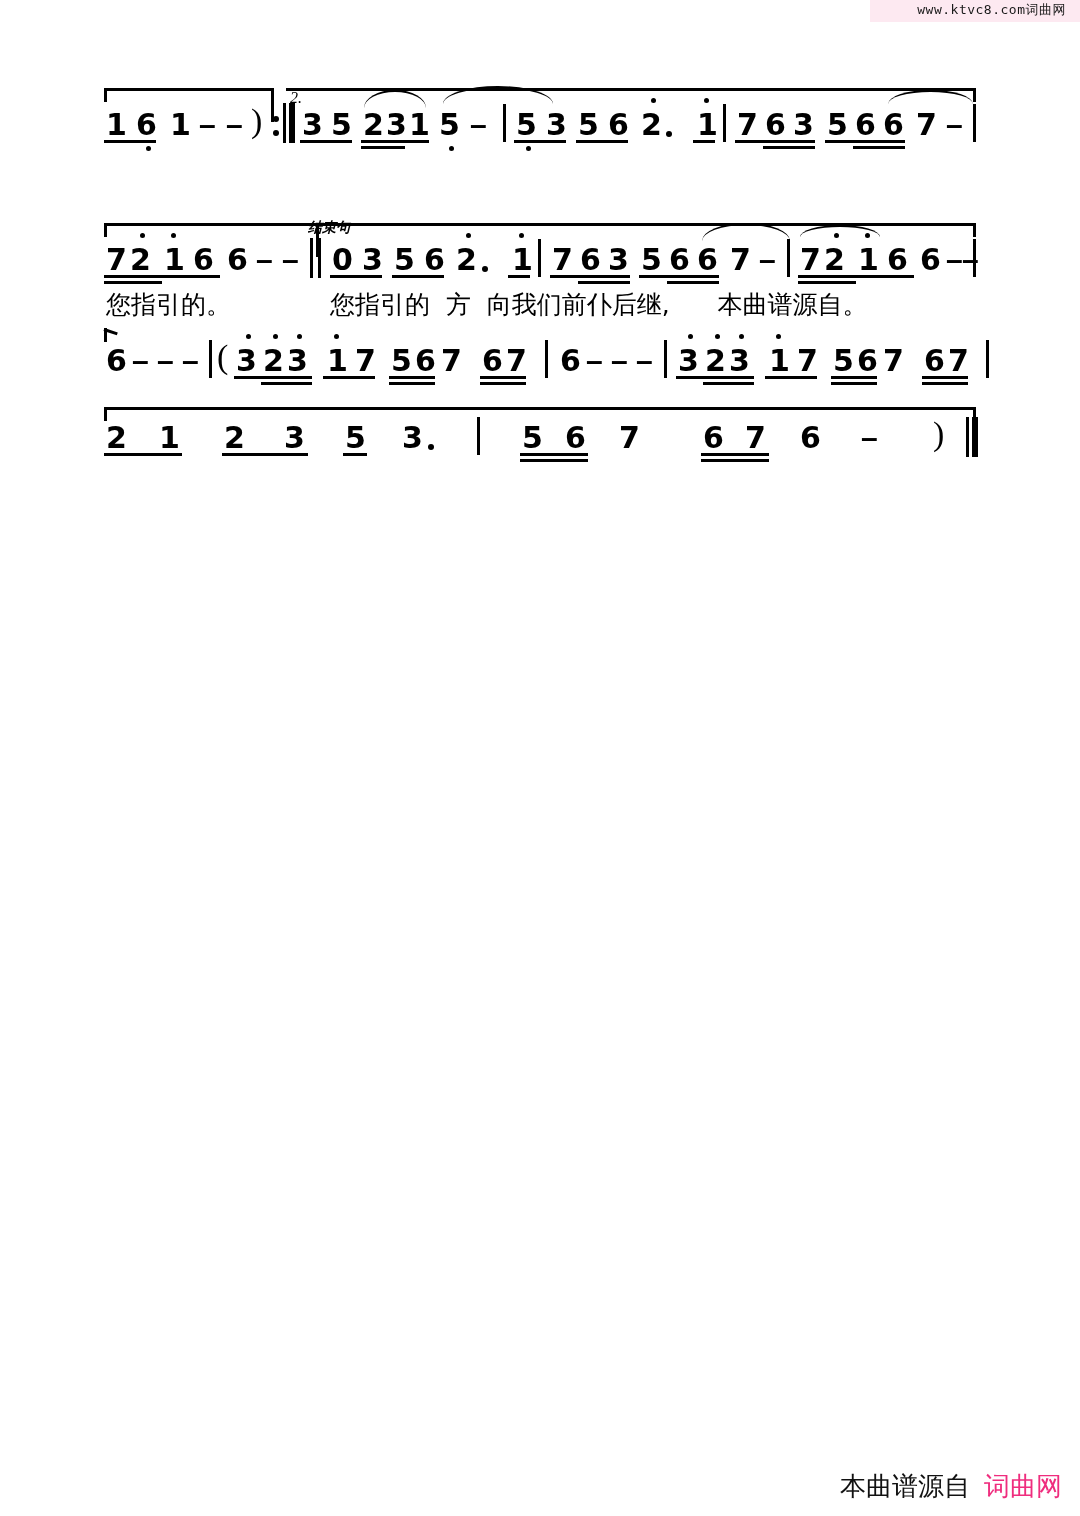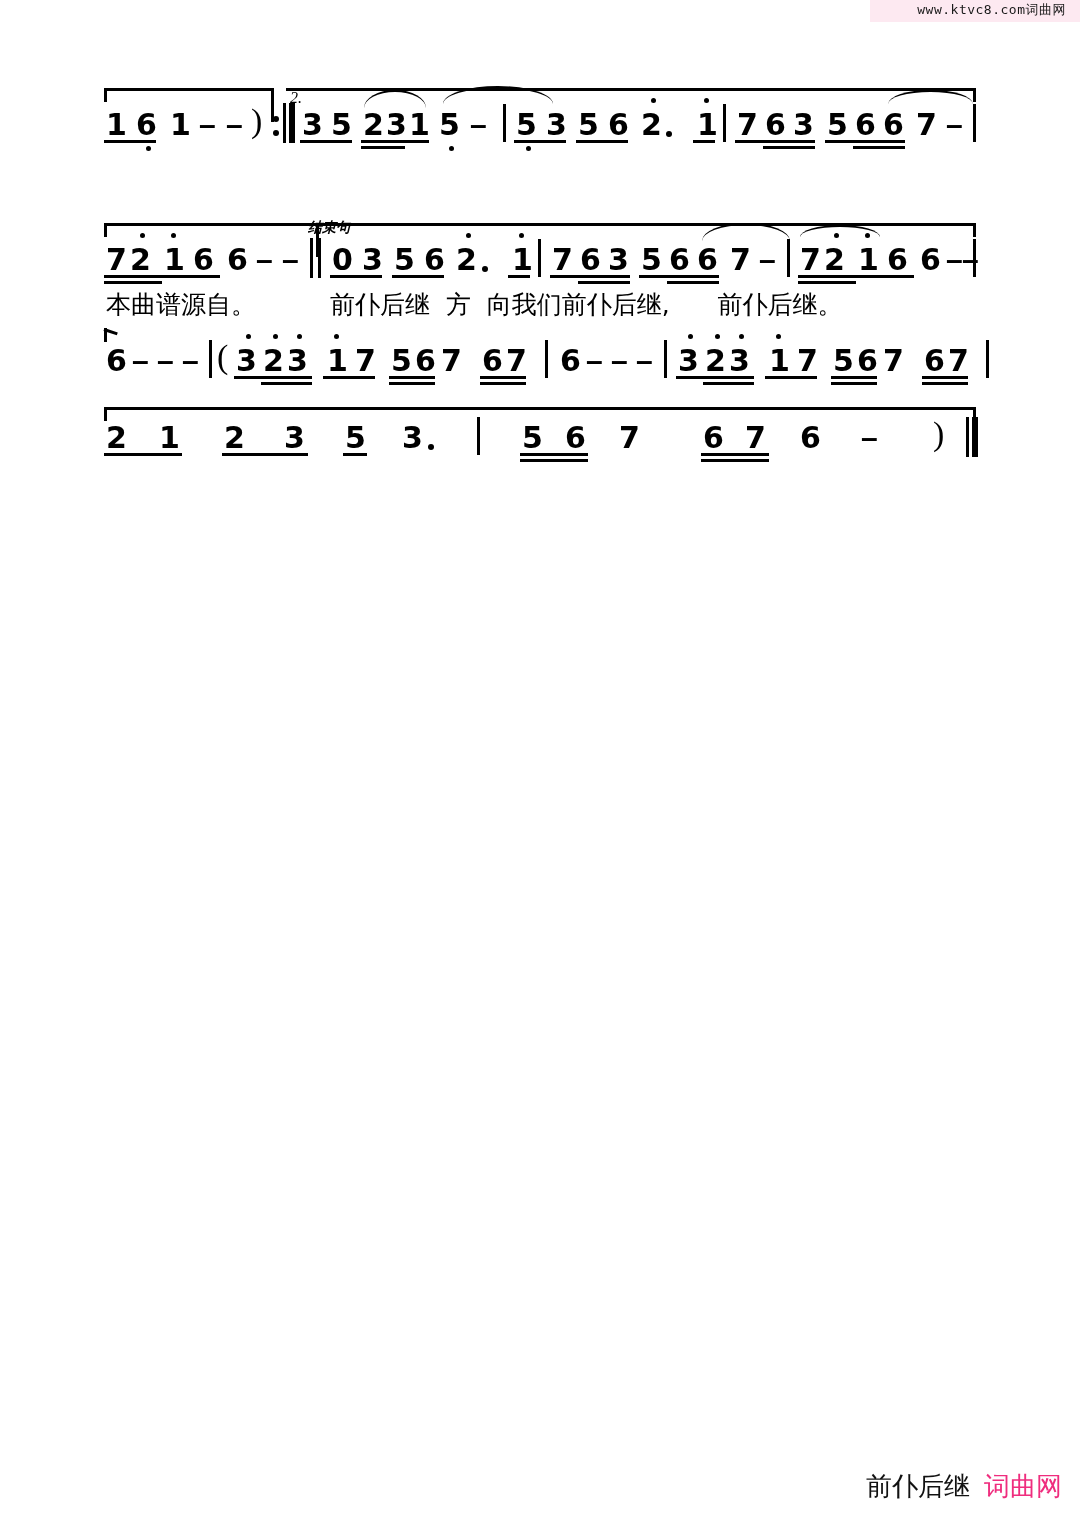--- a/index.html
+++ b/index.html
@@ -355,22 +355,22 @@
     <div class="beam" style="left:798px; top:80px; width:116px;"></div>
     <div class="beam" style="left:798px; top:86px; width:58px;"></div>
     <div class="slur" style="left:800px; top:30px; width:80px; height:12px;"></div>
 
     <div class="n" style="left:920px; top:50px;">6</div>
     <div class="n dash" style="left:946px; top:50px;">–</div>
     <div class="n dash" style="left:962px; top:50px;">–</div>
 
     <div class="bar" style="left:973px; top:44px; height:38px;"></div>
 
-    <div class="lyric" style="left:106px; top:93px;">本曲谱源自。</div>
-    <div class="lyric" style="left:330px; top:93px;">前仆后继  方  向我们前仆后继,      前仆后继。</div>
+    <div class="lyric" style="left:106px; top:93px;">您指引的。</div>
+    <div class="lyric" style="left:330px; top:93px;">您指引的  方  向我们前仆后继,      本曲谱源自。</div>
   </div>
 
   <div class="sysline" style="top:316px;">
 
     <div class="vtick" style="left:104px; top:12px; height:14px;"></div>
     <div class="toprule" style="left:104px; top:12px; width:14px; transform:rotate(18deg); transform-origin:left center;"></div>
 
     <div class="n" style="left:106px; top:30px;">6</div>
     <div class="n dash" style="left:132px; top:30px;">–</div>
     <div class="n dash" style="left:157px; top:30px;">–</div>
@@ -491,15 +491,15 @@
     <div class="bar" style="left:986px; top:24px; height:38px;"></div>
   </div>
 </div>
 
 <div style="position:absolute; left:0; top:316px; width:1080px; height:80px;">
   
 </div>
 
 <div id="footer">
   <div id="footer-text">
-    <span>前仆后继</span><span id="footer-brand">词曲网</span>
+    <span>本曲谱源自</span><span id="footer-brand">词曲网</span>
   </div>
 </div>
 
 </body></html>

